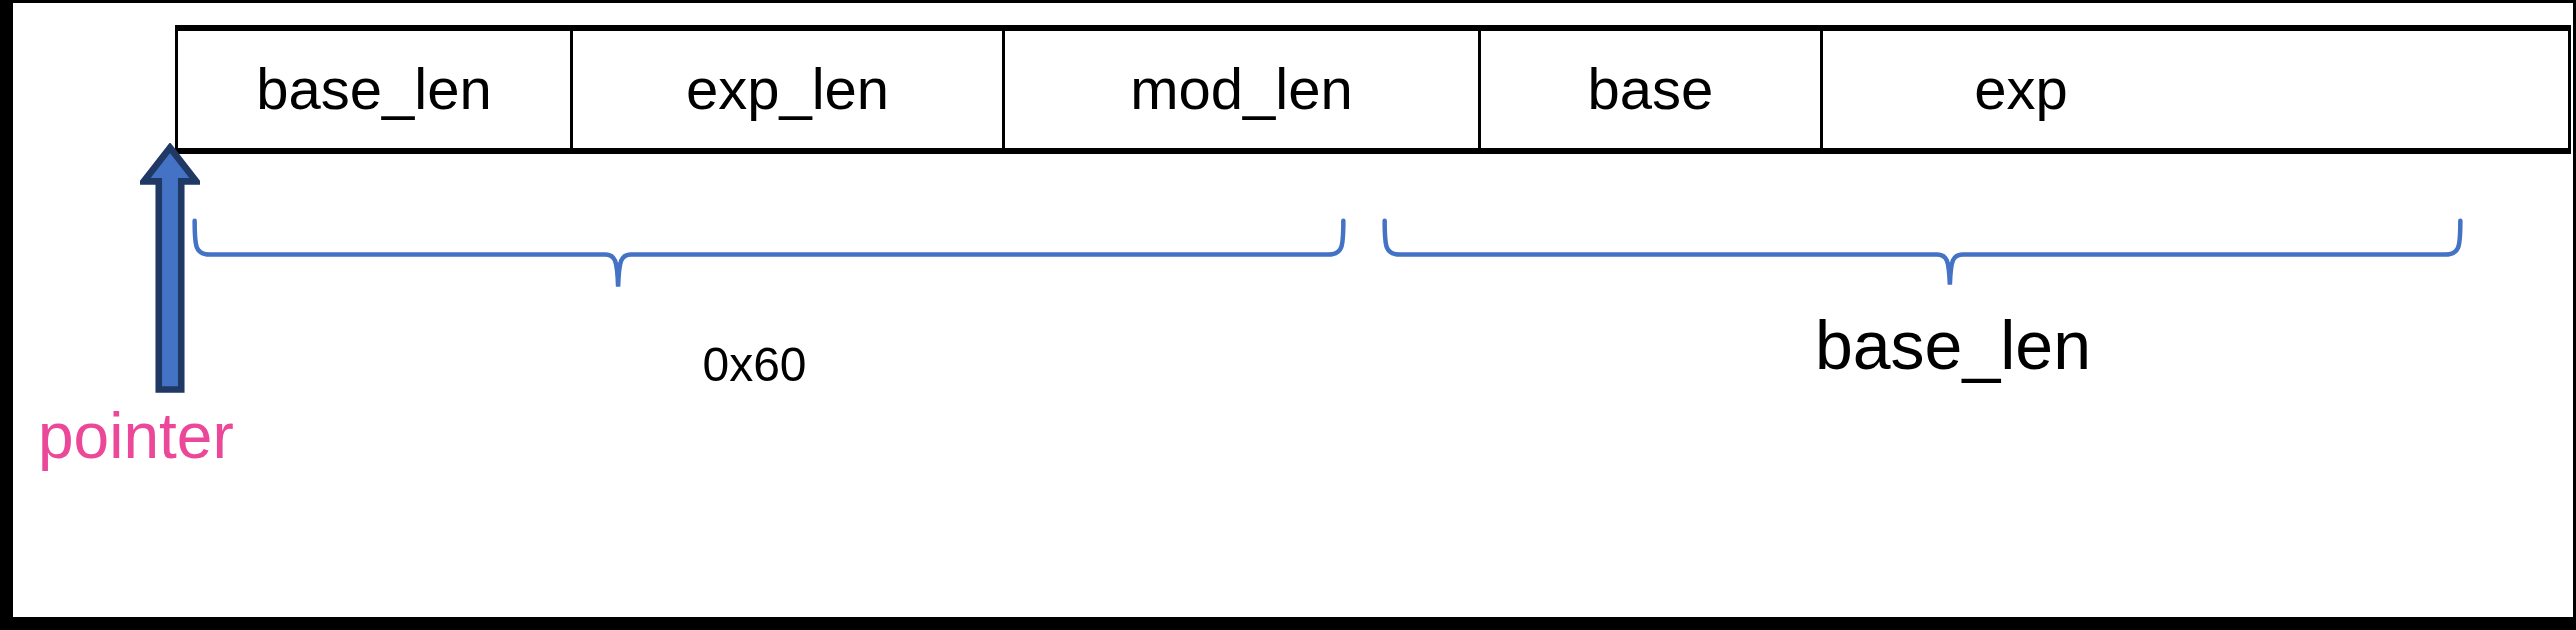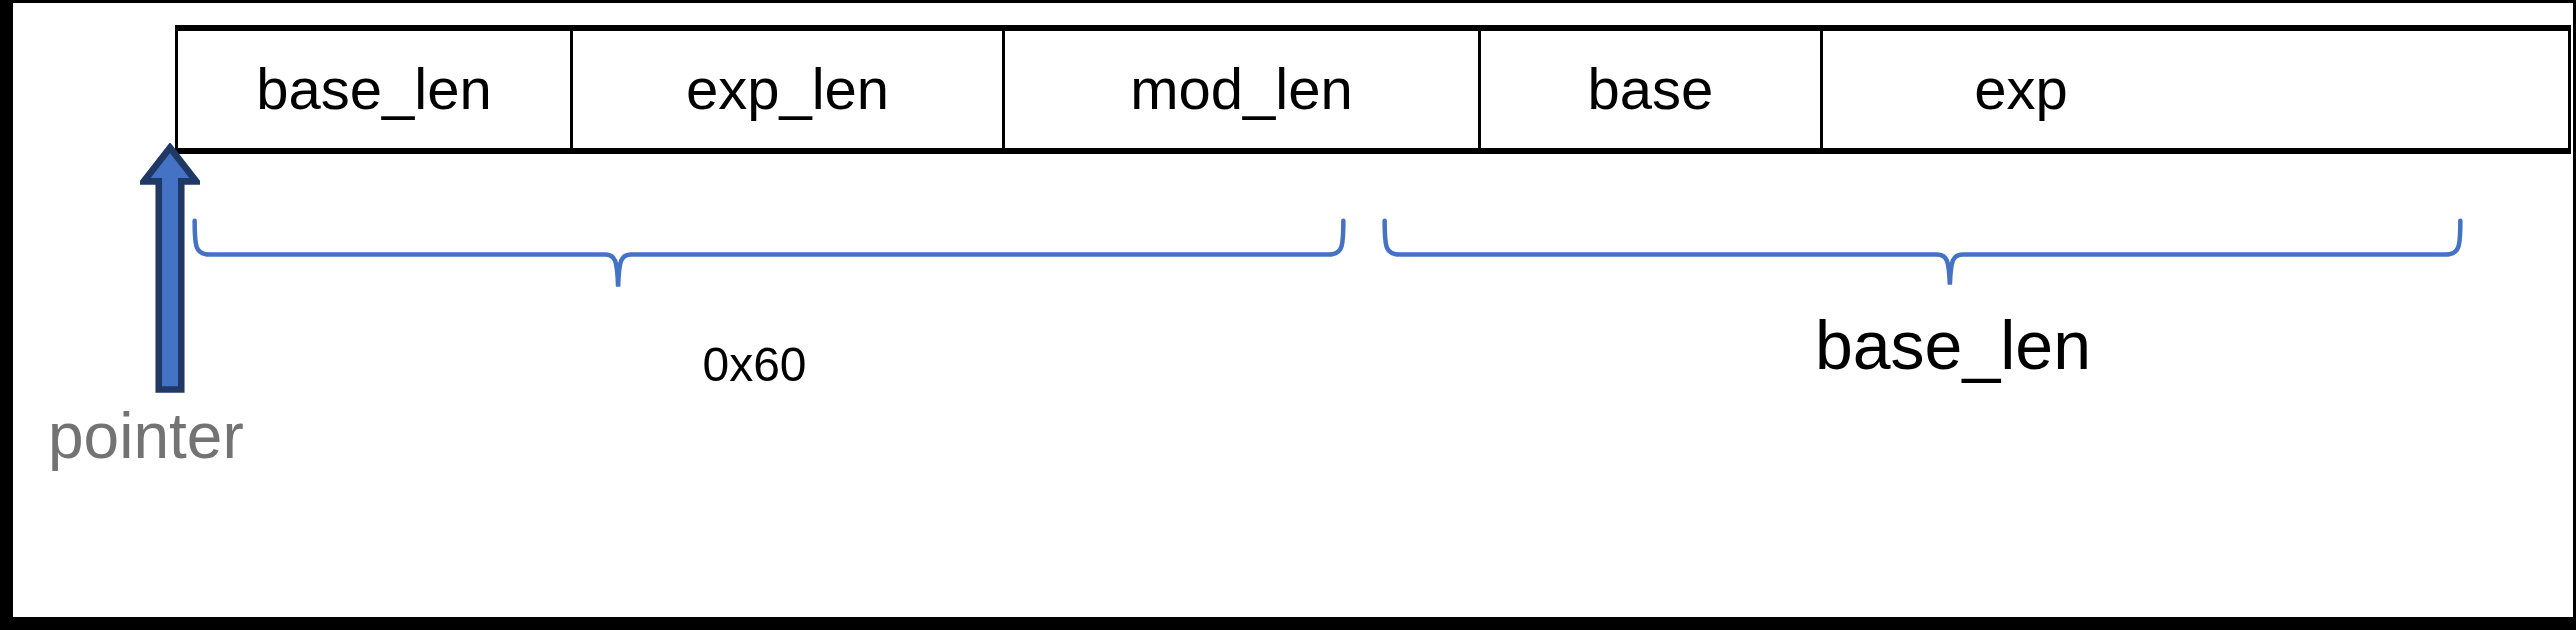--- a/index.html
+++ b/index.html
@@ -79,24 +79,24 @@
   #pointer-arrow {
     position: absolute;
     left: 140px;
     top: 143px;
     width: 60px;
     height: 253px;
   }
 
   #pointer-label {
     position: absolute;
-    left: 48px;
+    left: 38px;
     top: 404px;
     font-size: 64px;
-    color: #737373;
+    color: #ec4899;
     line-height: 1;
     white-space: nowrap;
   }
 
   
   .brace-svg {
     position: absolute;
     top: 215px;
     height: 81px;
   }

